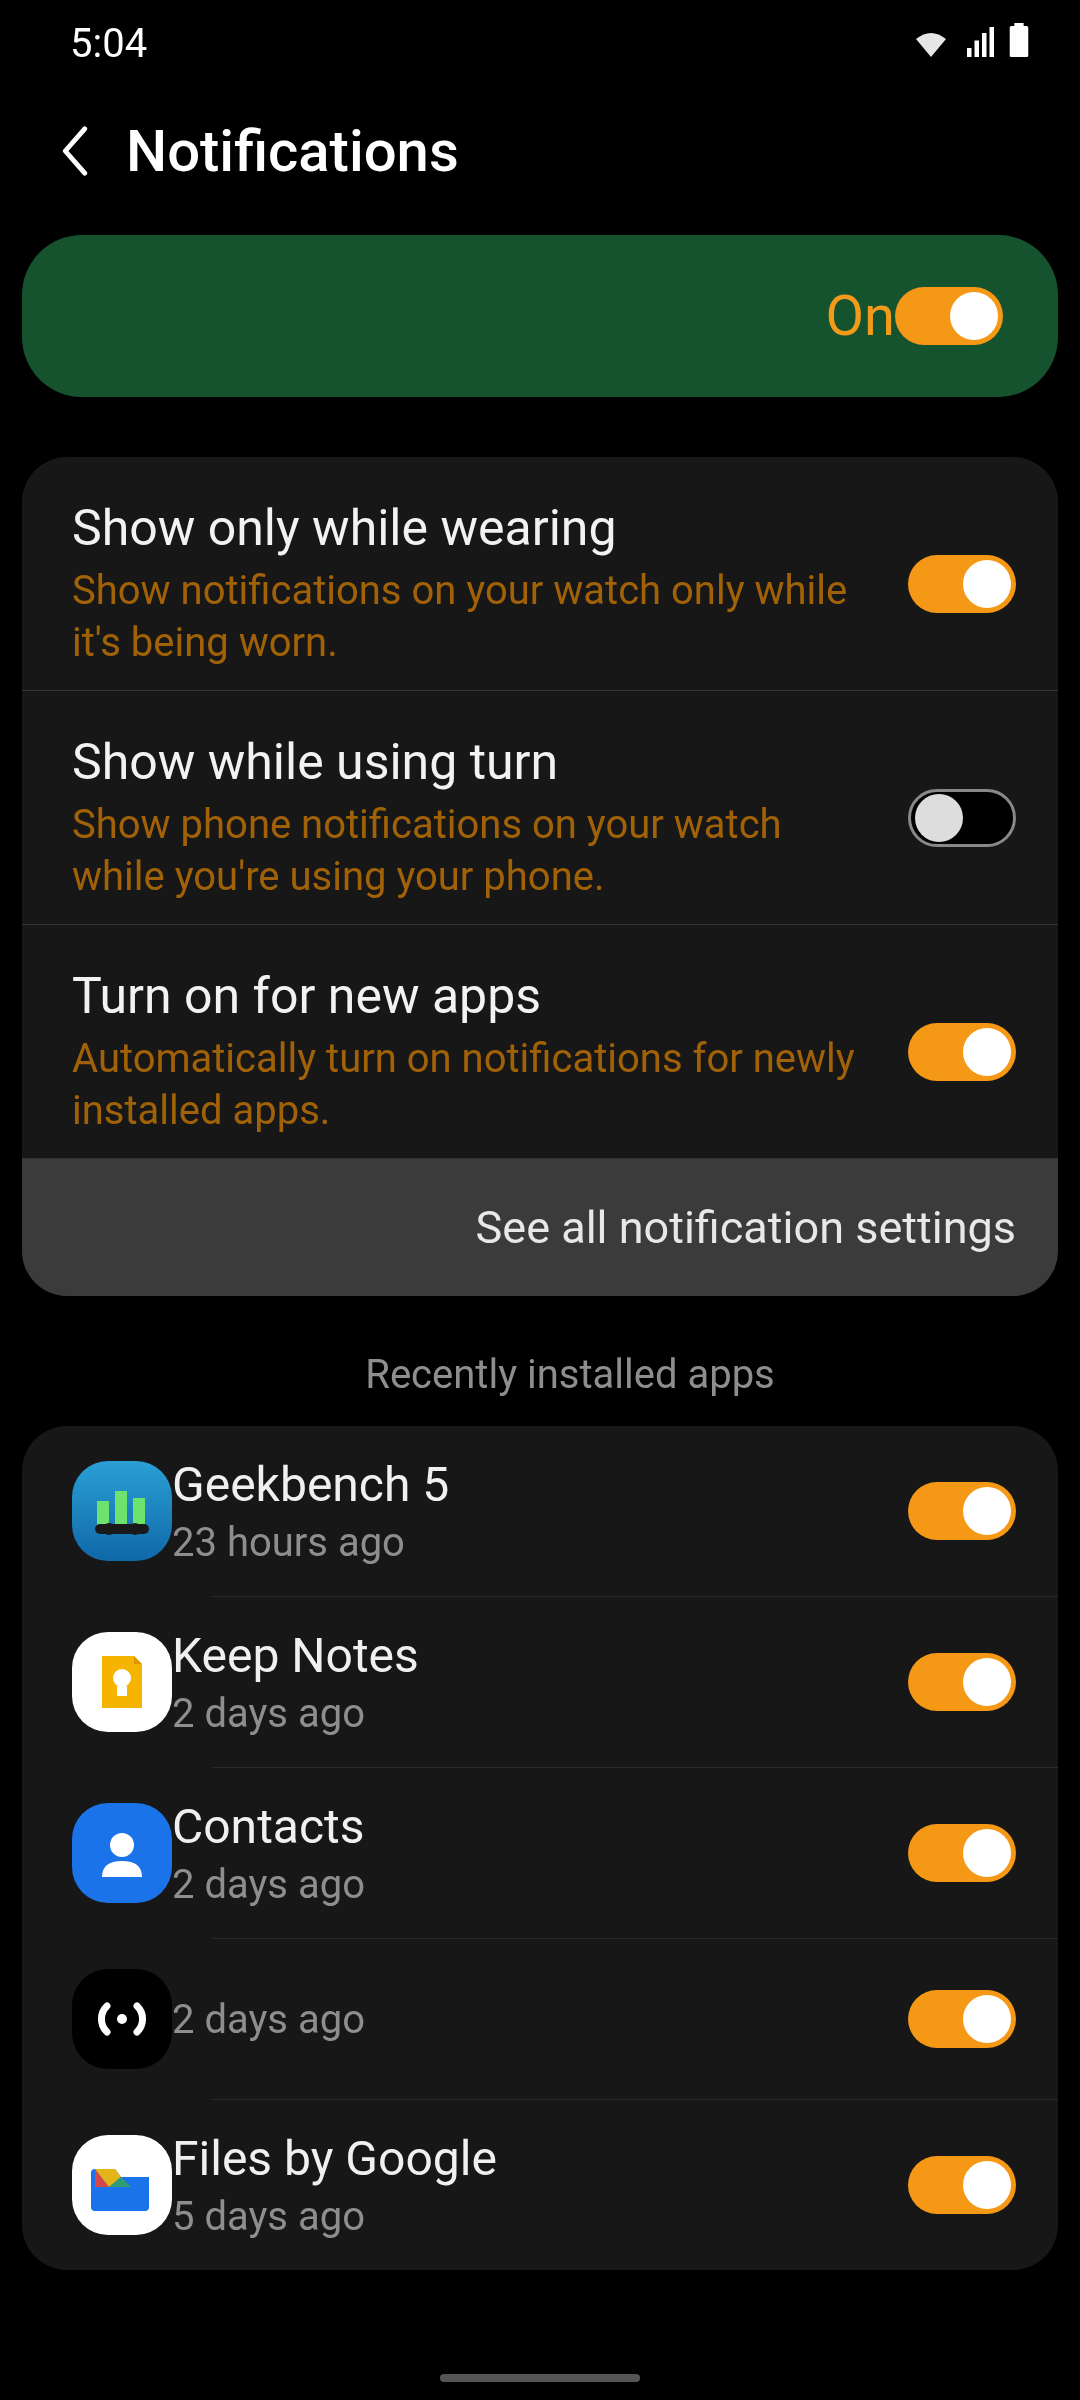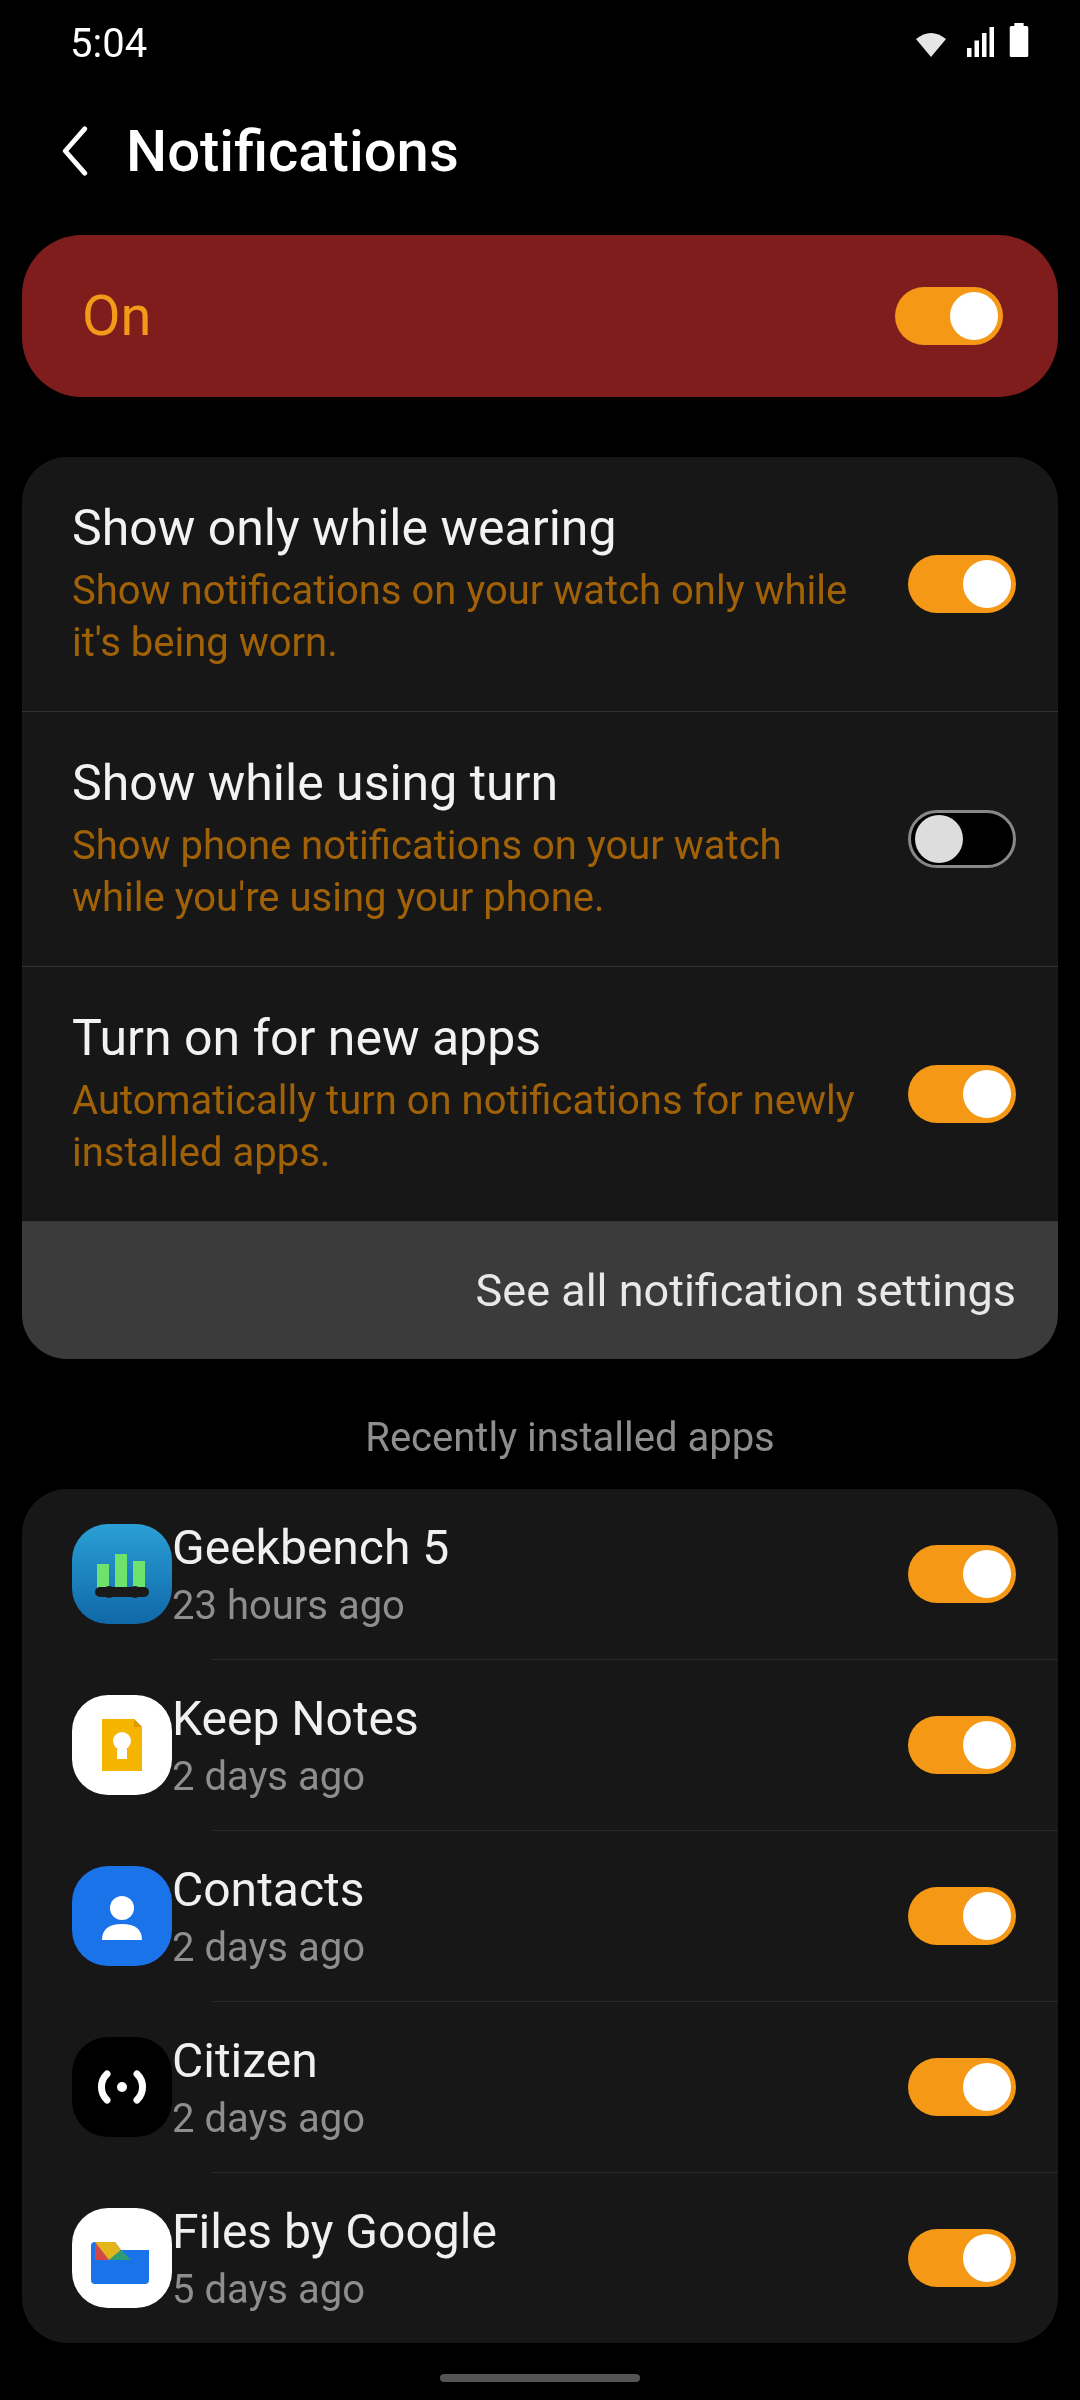--- a/index.html
+++ b/index.html
@@ -38,25 +38,25 @@
     justify-content: center;
   }
   .title {
     font-size: 58px;
     font-weight: 500;
   }
   .content {
     padding: 20px 22px 0 22px;
   }
   .master-card {
-    background: #7f1d1d;
+    background: #14532d;
     border-radius: 60px;
     display: flex;
     align-items: center;
-    justify-content: space-between;
+    justify-content: flex-end;
     padding: 48px 55px 48px 60px;
     margin-bottom: 60px;
   }
   .master-label {
     color: #f39a1a;
     font-size: 56px;
     font-weight: 400;
   }
   .toggle {
     width: 108px;
@@ -91,21 +91,21 @@
   .settings-card {
     background: #171717;
     border-radius: 45px;
     overflow: hidden;
     margin-bottom: 55px;
   }
   .setting-row {
     display: flex;
     align-items: center;
     justify-content: space-between;
-    padding: 42px 42px 42px 50px;
+    padding: 42px 42px 21px 50px;
     border-bottom: 1px solid #333333;
   }
   .setting-row:last-of-type {
     border-bottom: none;
   }
   .setting-text {
     flex: 1;
     padding-right: 40px;
   }
   .setting-title {
@@ -314,21 +314,20 @@
 
     <div class="app-row">
       <div class="app-icon" style="background:#000000;">
         <svg width="70" height="70" viewBox="0 0 70 70">
             <path d="M20 22 A18 18 0 0 0 20 48" stroke="#ffffff" stroke-width="7" fill="none" stroke-linecap="round"></path>
             <path d="M50 22 A18 18 0 0 1 50 48" stroke="#ffffff" stroke-width="7" fill="none" stroke-linecap="round"></path>
             <circle cx="35" cy="35" r="5" fill="#ffffff"></circle>
           </svg>
       </div>
       <div class="app-text">
-        <div class="app-name">Citizen</div>
         <div class="app-time">2 days ago</div>
       </div>
       <div class="toggle on">
           <div class="toggle-knob"></div>
         </div>
     </div>
     <div class="app-divider"></div>
 
     <div class="app-row">
       <div class="app-icon" style="background:#ffffff;">

